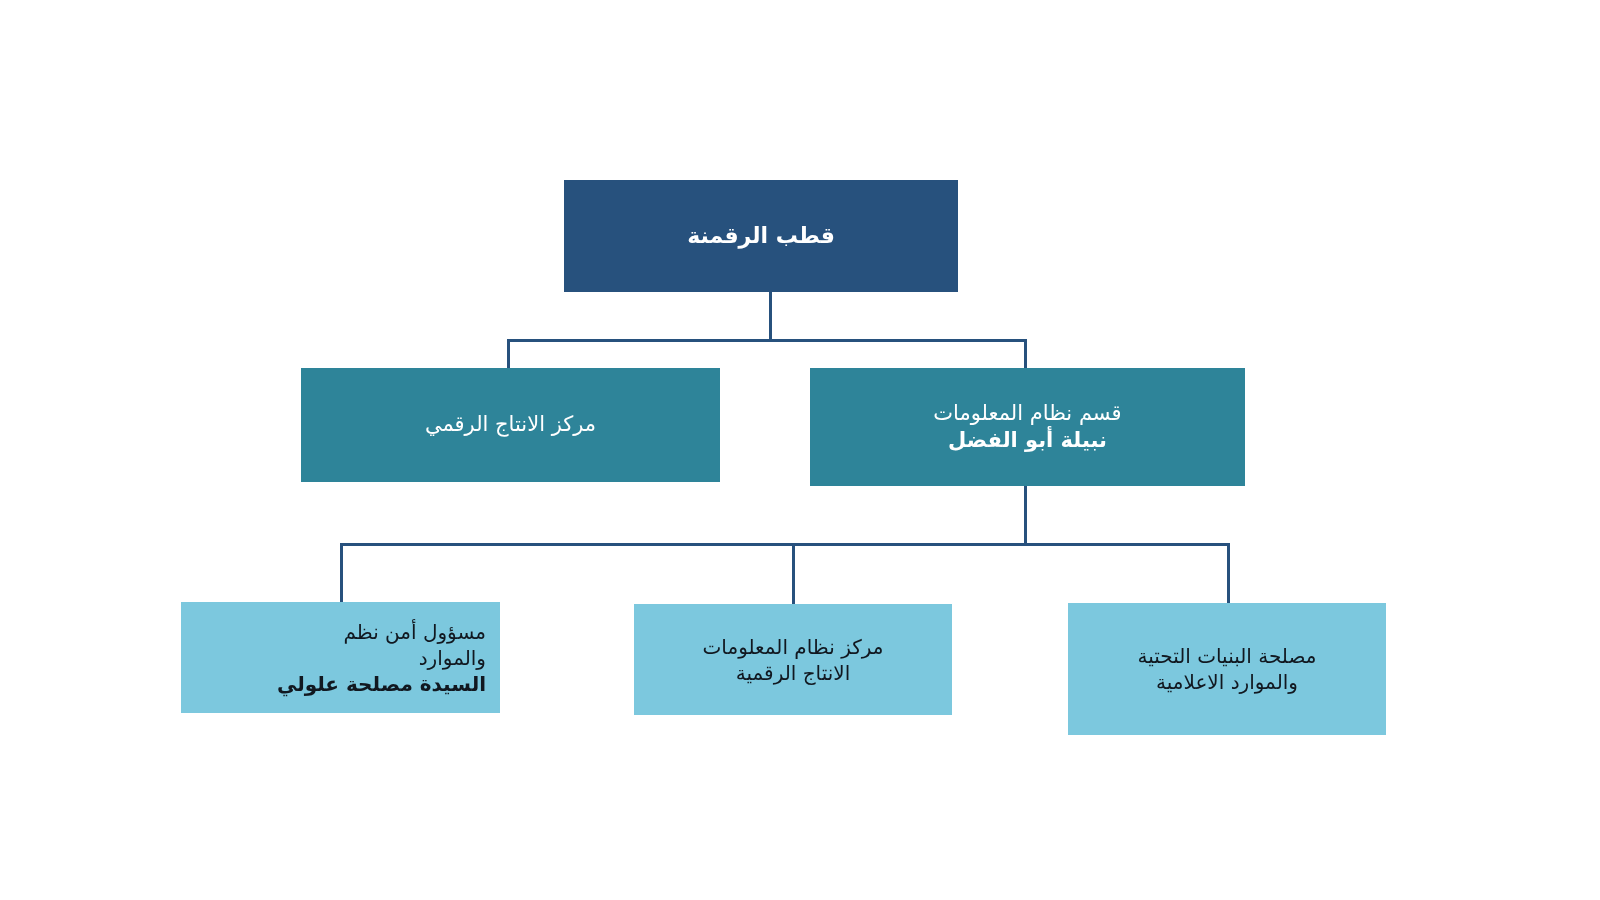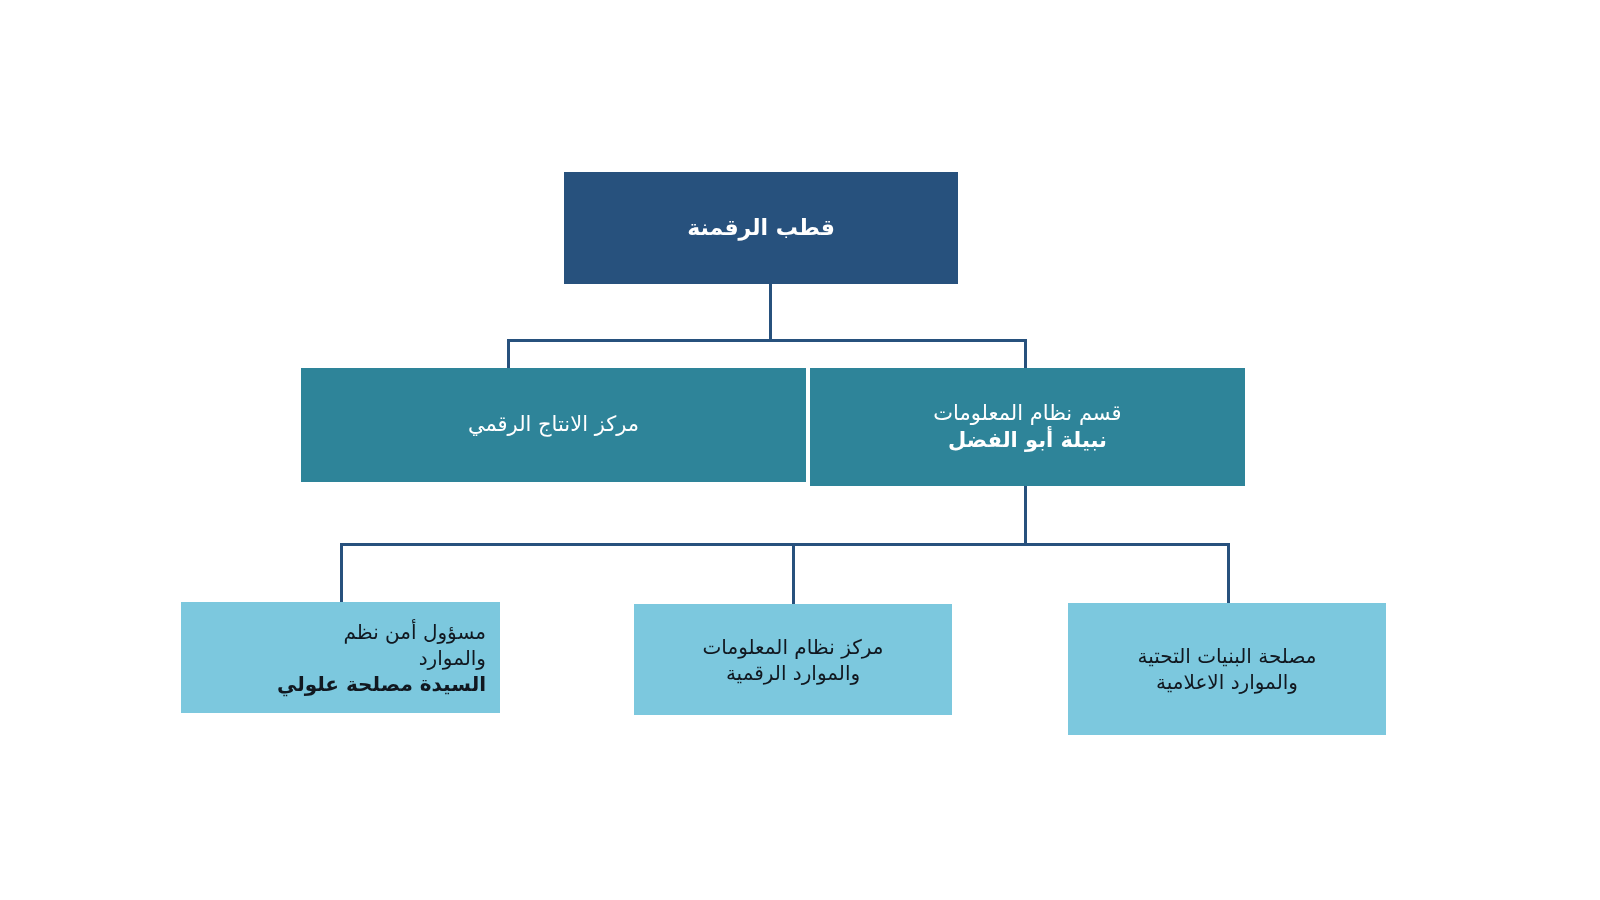--- a/index.html
+++ b/index.html
@@ -64,33 +64,33 @@
     background: #7cc8de;
     color: #111820;
     font-size: 20px;
   }
 </style>
 </head>
 <body>
 
 <div id="org-chart">
 
-  <div class="node level-root" style="left:564px; top:172px; width:394px; height:112px;">
+  <div class="node level-root" style="left:564px; top:180px; width:394px; height:112px;">
     <span class="line bold">قطب الرقمنة</span>
   </div>
 
   <div class="connector v" style="left:769px; top:278px; width:3px; height:63px;"></div>
 
   <div class="connector h" style="left:507px; top:339px; width:520px; height:3px;"></div>
 
   <div class="connector v" style="left:507px; top:339px; width:3px; height:30px;"></div>
 
   <div class="connector v" style="left:1024px; top:339px; width:3px; height:30px;"></div>
 
-  <div class="node level-mid" style="left:301px; top:368px; width:505px; height:114px;text-align:center;">
+  <div class="node level-mid" style="left:301px; top:368px; width:419px; height:114px;text-align:center;">
     <span class="line">مركز الانتاج الرقمي</span>
   </div>
 
   <div class="node level-mid" style="left:810px; top:368px; width:435px; height:118px;align-items:flex-end;">
     <span class="line">قسم نظام المعلومات</span>
     <span class="line bold">نبيلة أبو الفضل</span>
   </div>
 
   <div class="connector v" style="left:1024px; top:486px; width:3px; height:58px;"></div>
 
@@ -101,21 +101,21 @@
   <div class="connector v" style="left:1227px; top:543px; width:3px; height:61px;"></div>
 
   <div class="node level-leaf" style="left:181px; top:602px; width:319px; height:111px;text-align:right;">
     <span class="line">مسؤول أمن نظم</span>
     <span class="line">والموارد</span>
     <span class="line bold">السيدة مصلحة علولي</span>
   </div>
 
   <div class="node level-leaf" style="left:634px; top:604px; width:318px; height:111px;">
     <span class="line">مركز نظام المعلومات</span>
-    <span class="line">والموارد الرقمية</span>
+    <span class="line">الانتاج الرقمية</span>
   </div>
 
   <div class="node level-leaf" style="left:1068px; top:603px; width:318px; height:132px;">
     <span class="line">مصلحة البنيات التحتية</span>
     <span class="line">والموارد الاعلامية</span>
   </div>
 
 </div>
 
 </body></html>

